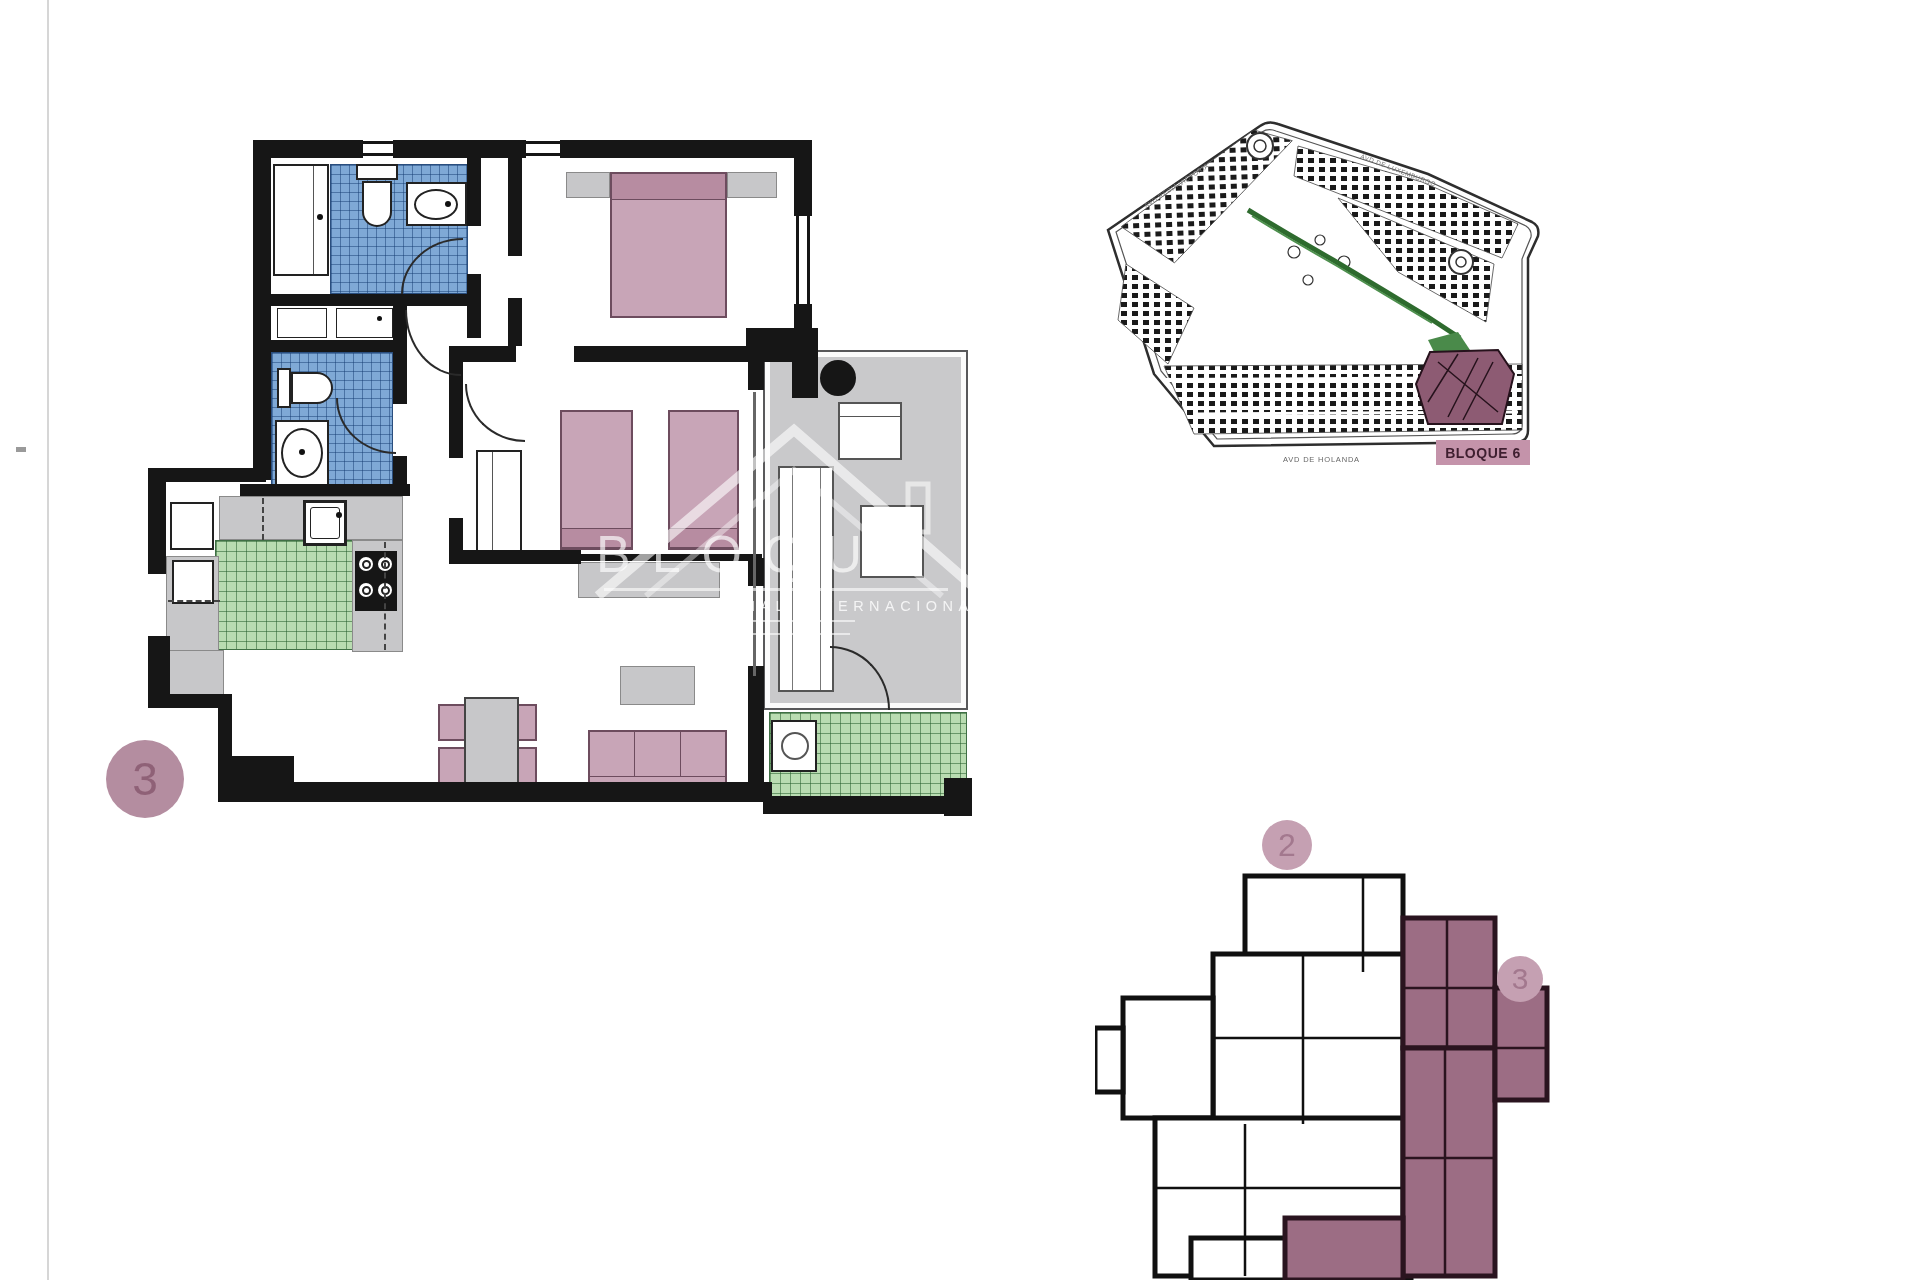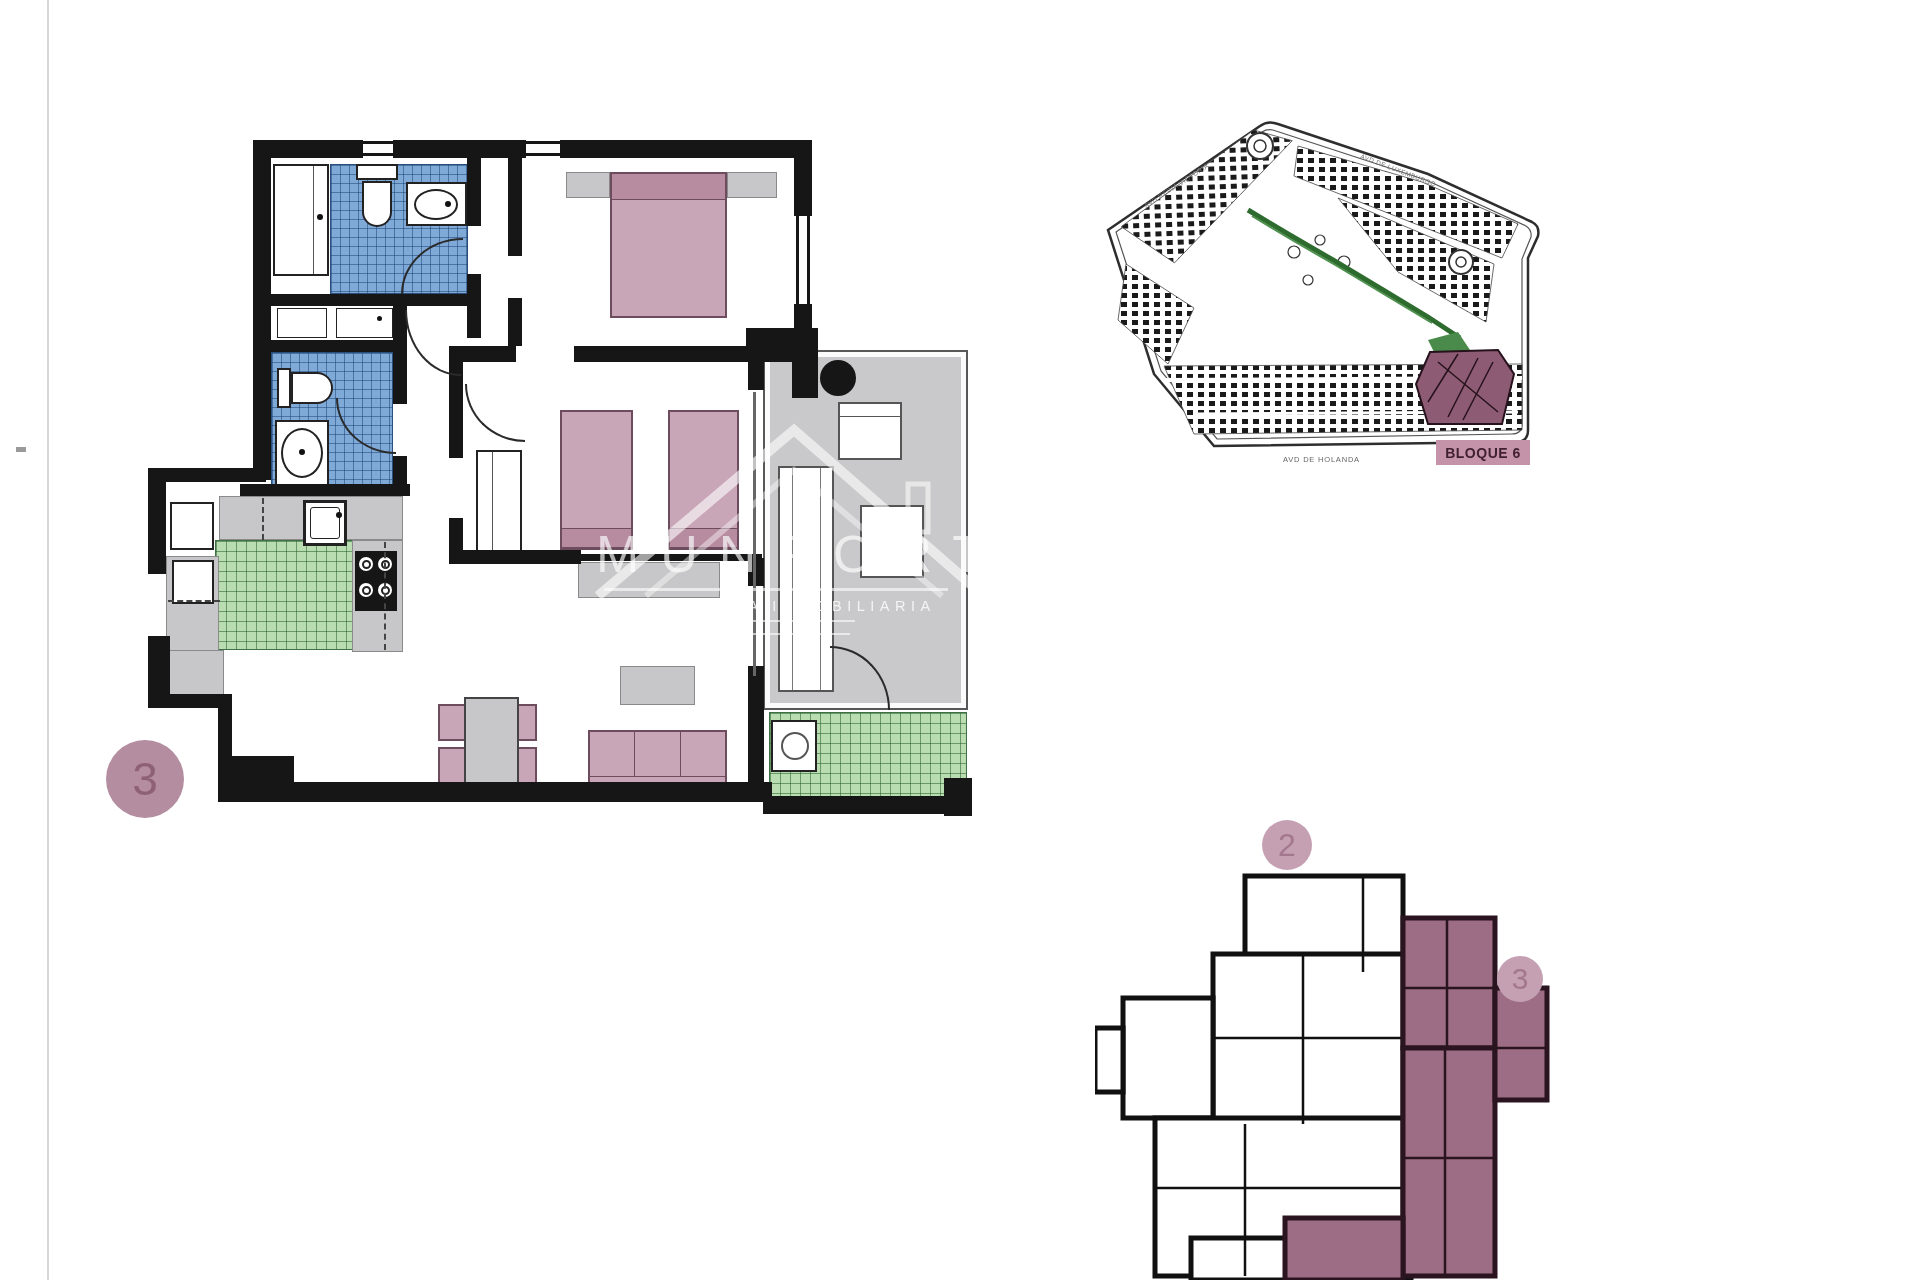--- a/index.html
+++ b/index.html
@@ -189,23 +189,23 @@
     <div class="arc" style="left:465px;top:384px;width:60px;height:58px;border-left:2.5px solid #2a2a2a;border-bottom:2.5px solid #2a2a2a;border-radius:0 0 0 100%"></div>
     <div class="arc" style="left:830px;top:646px;width:60px;height:64px;border-top:2.5px solid #2a2a2a;border-right:2.5px solid #2a2a2a;border-radius:0 100% 0 0"></div>
   </div>
 
   <div class="grp">
     <svg style="position:absolute;left:560px;top:400px" width="460" height="240" viewBox="0 0 460 240">
       <path d="M38 196 L234 30 L424 196" fill="none" stroke="rgba(255,255,255,0.6)" stroke-width="10"></path>
       <path d="M86 196 L234 70 L382 196" fill="none" stroke="rgba(255,255,255,0.42)" stroke-width="6"></path>
       <rect x="348" y="84" width="20" height="48" fill="none" stroke="rgba(255,255,255,0.55)" stroke-width="5"></rect>
     </svg>
-    <div class="wmtext" style="left:596px;top:524px;font-size:52px;letter-spacing:21px;font-weight:500">MUNPORT</div>
+    <div class="wmtext" style="left:596px;top:524px;font-size:52px;letter-spacing:21px;font-weight:500">BLOQUE</div>
     <div class="wline" style="left:604px;top:588px;width:344px;height:3px"></div>
-    <div class="wmtext" style="left:600px;top:598px;font-size:14.5px;letter-spacing:5.5px;color:rgba(255,255,255,0.8)">INMOBILIARIA INMOBILIARIA</div>
+    <div class="wmtext" style="left:600px;top:598px;font-size:14.5px;letter-spacing:5.5px;color:rgba(255,255,255,0.8)">INTERNACIONAL INTERNACIONAL</div>
     <div class="wline" style="left:737px;top:620px;width:118px;height:2px"></div>
     <div class="wline" style="left:728px;top:633px;width:122px;height:2px"></div>
   </div>
 
   <div class="badge" style="left:106px;top:740px;width:78px;height:78px;background:#b48da0;color:#8f6177;font-size:46px">
     <span>3</span>
   </div>
 
   <svg style="position:absolute;left:1098px;top:112px" width="460" height="362" viewBox="0 0 460 362" font-family="Liberation Sans, sans-serif">
     <defs>

